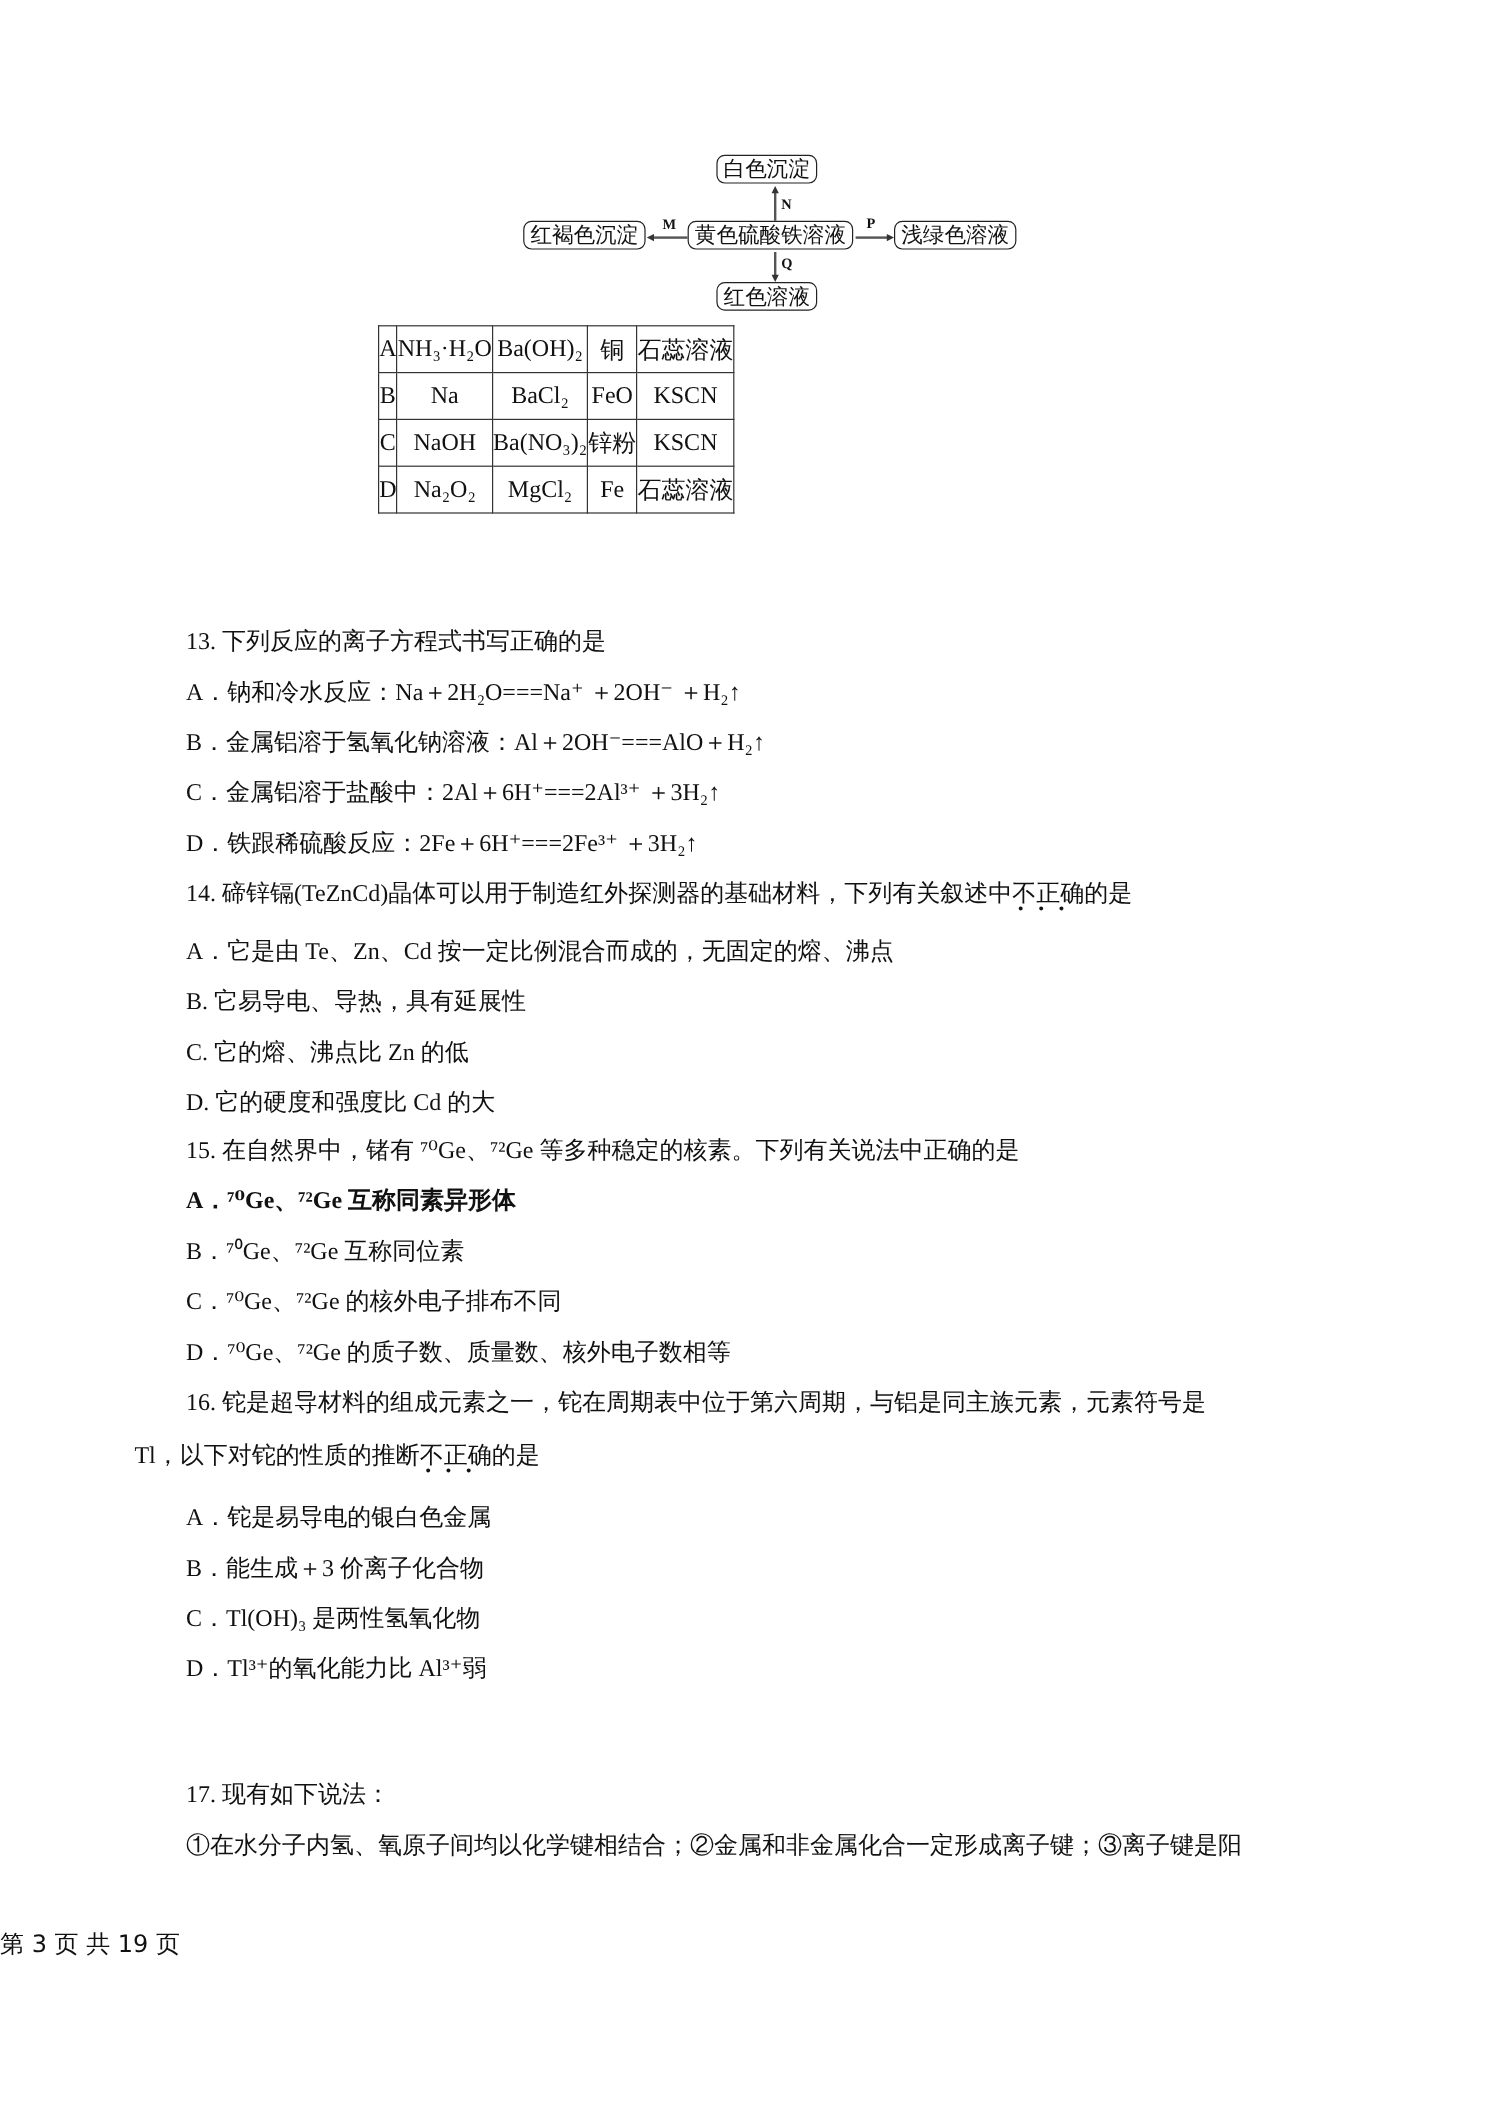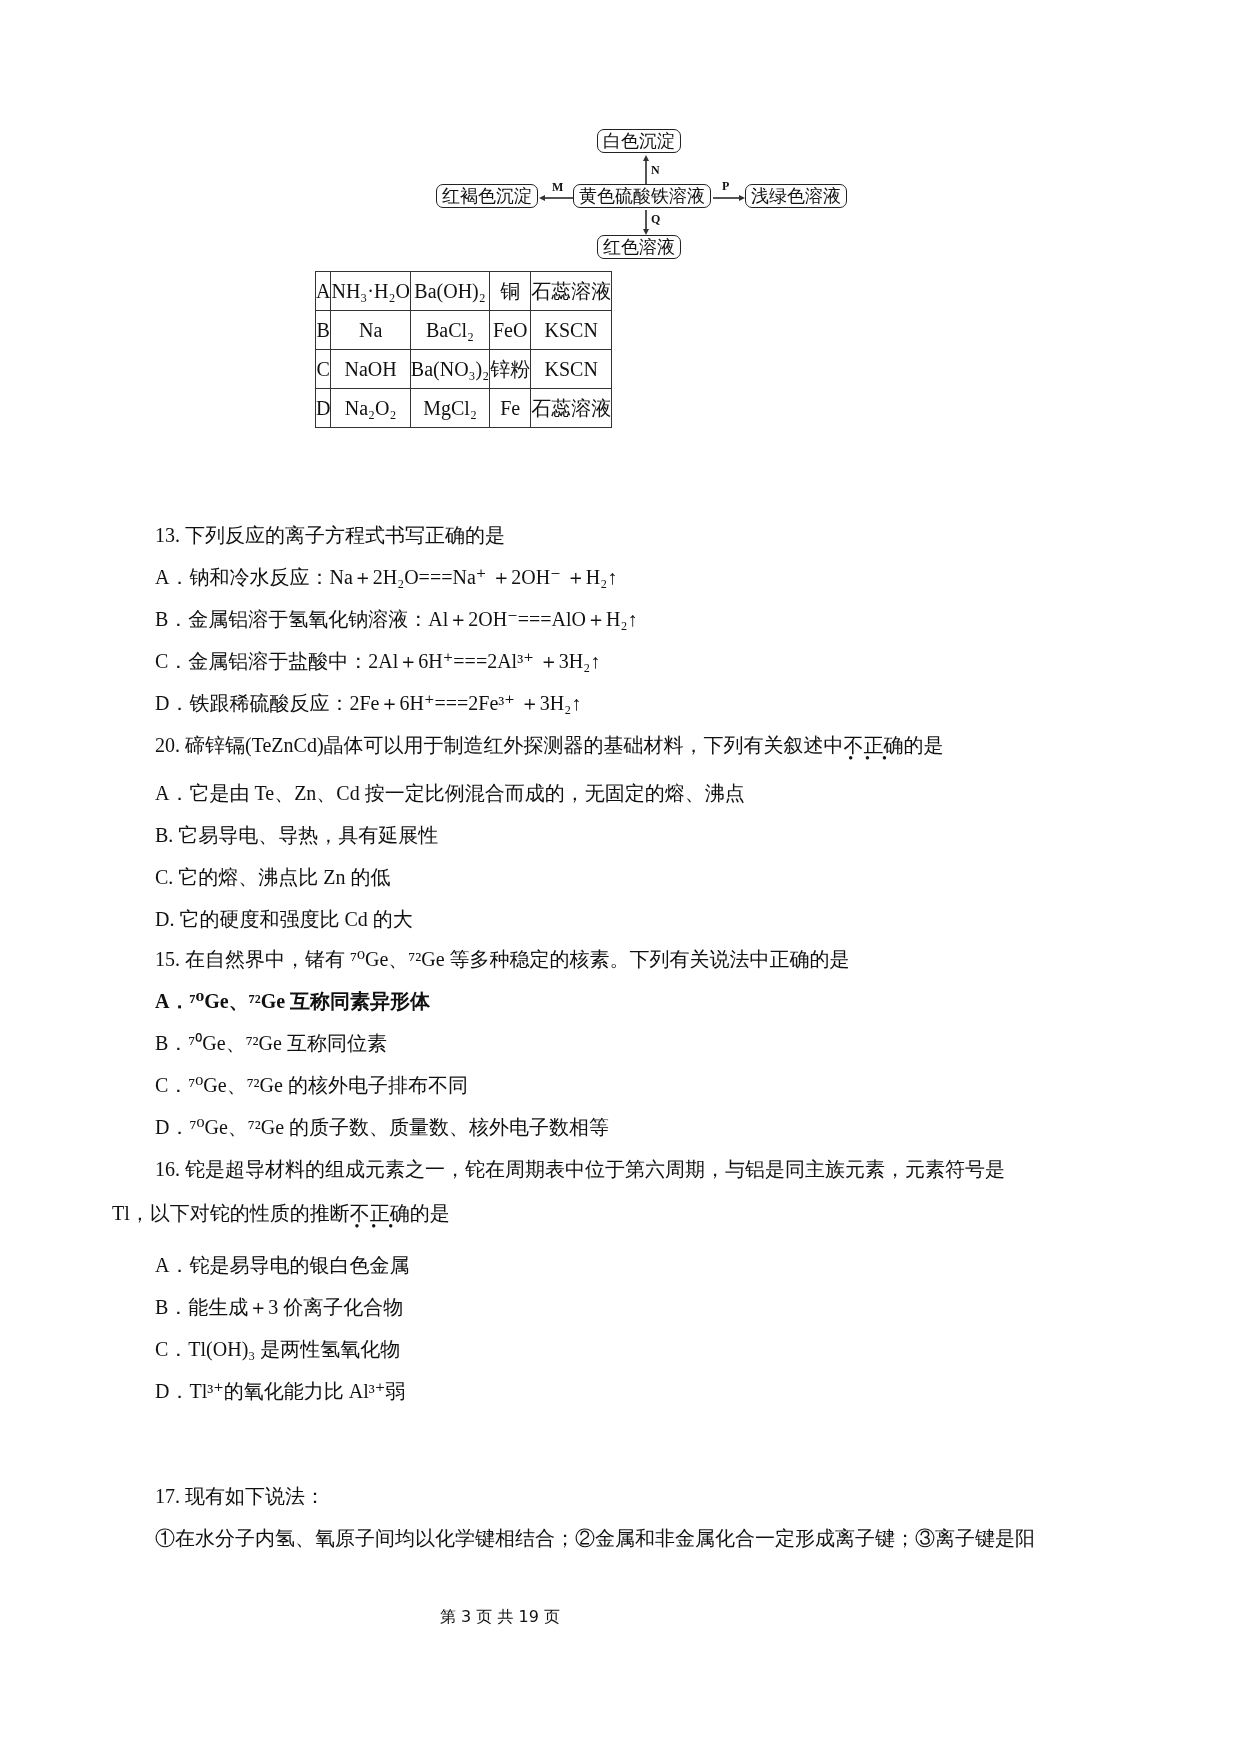--- a/index.html
+++ b/index.html
@@ -9,21 +9,21 @@
          font-size:18px; line-height:22px; padding:0 5px; white-space:nowrap; text-align:center; }
   .lbl { position:absolute; font-size:12px; font-weight:bold; }
   .line { position:absolute; background:#555; }
   .arrow-h { position:absolute; width:0; height:0; border-top:3px solid transparent; border-bottom:3px solid transparent; }
   .arrow-v { position:absolute; width:0; height:0; border-left:3px solid transparent; border-right:3px solid transparent; }
   table.opt { position:absolute; left:315px; top:271px; border-collapse:collapse; font-size:20px; }
   table.opt td { border:1.5px solid #333; text-align:center; height:38px; padding:0; vertical-align:middle; }
   .q { position:absolute; font-size:20px; white-space:nowrap; line-height:26px; }
   .emph { position:relative; }
   .dots { position:absolute; left:0; right:0; top:100%; text-align:center; letter-spacing:12px; font-size:14px; line-height:6px; }
-  .footer { position:absolute; left:0; width:1000px; top:1607px; text-align:center; font-size:16px;
+  .footer { position:absolute; left:0; width:1000px; top:1607px; text-align:left; font-size:20px;
             font-family:"DejaVu Sans",sans-serif; }
 </style>
 </head>
 <body>
 
 <div>
   <div class="box" style="left:597px;top:129px;">白色沉淀</div>
   <div class="box" style="left:436px;top:184px;">红褐色沉淀</div>
   <div class="box" style="left:573px;top:184px;">黄色硫酸铁溶液</div>
   <div class="box" style="left:745px;top:184px;">浅绿色溶液</div>
@@ -82,21 +82,21 @@
 <div>
   <div class="q" style="left:155px;top:522px;">13. 下列反应的离子方程式书写正确的是</div>
   <div class="q" style="left:155px;top:564px;">A．钠和冷水反应：Na＋2H₂O===Na⁺ ＋2OH⁻ ＋H₂↑</div>
   <div class="q" style="left:155px;top:606px;">B．金属铝溶于氢氧化钠溶液：Al＋2OH⁻===AlO＋H₂↑</div>
   <div class="q" style="left:155px;top:648px;">C．金属铝溶于盐酸中：2Al＋6H⁺===2Al³⁺ ＋3H₂↑</div>
   <div class="q" style="left:155px;top:690px;">D．铁跟稀硫酸反应：2Fe＋6H⁺===2Fe³⁺ ＋3H₂↑</div>
 </div>
 
 <div>
   <div class="q" style="left:155px;top:732px;">
-    <span>20. 碲锌镉(TeZnCd)晶体可以用于制造红外探测器的基础材料，下列有关叙述中</span><span class="emph"><span>不正确</span><span class="dots">•••</span></span><span>的是</span>
+    <span>14. 碲锌镉(TeZnCd)晶体可以用于制造红外探测器的基础材料，下列有关叙述中</span><span class="emph"><span>不正确</span><span class="dots">•••</span></span><span>的是</span>
   </div>
   <div class="q" style="left:155px;top:780px;">A．它是由 Te、Zn、Cd 按一定比例混合而成的，无固定的熔、沸点</div>
   <div class="q" style="left:155px;top:822px;">B. 它易导电、导热，具有延展性</div>
   <div class="q" style="left:155px;top:864px;">C. 它的熔、沸点比 Zn 的低</div>
   <div class="q" style="left:155px;top:906px;">D. 它的硬度和强度比 Cd 的大</div>
 </div>
 
 <div>
   <div class="q" style="left:155px;top:946px;">15. 在自然界中，锗有 ⁷⁰Ge、⁷²Ge 等多种稳定的核素。下列有关说法中正确的是</div>
   <div class="q" style="left:155px;top:988px;font-weight:bold;">A．⁷⁰Ge、⁷²Ge 互称同素异形体</div>

